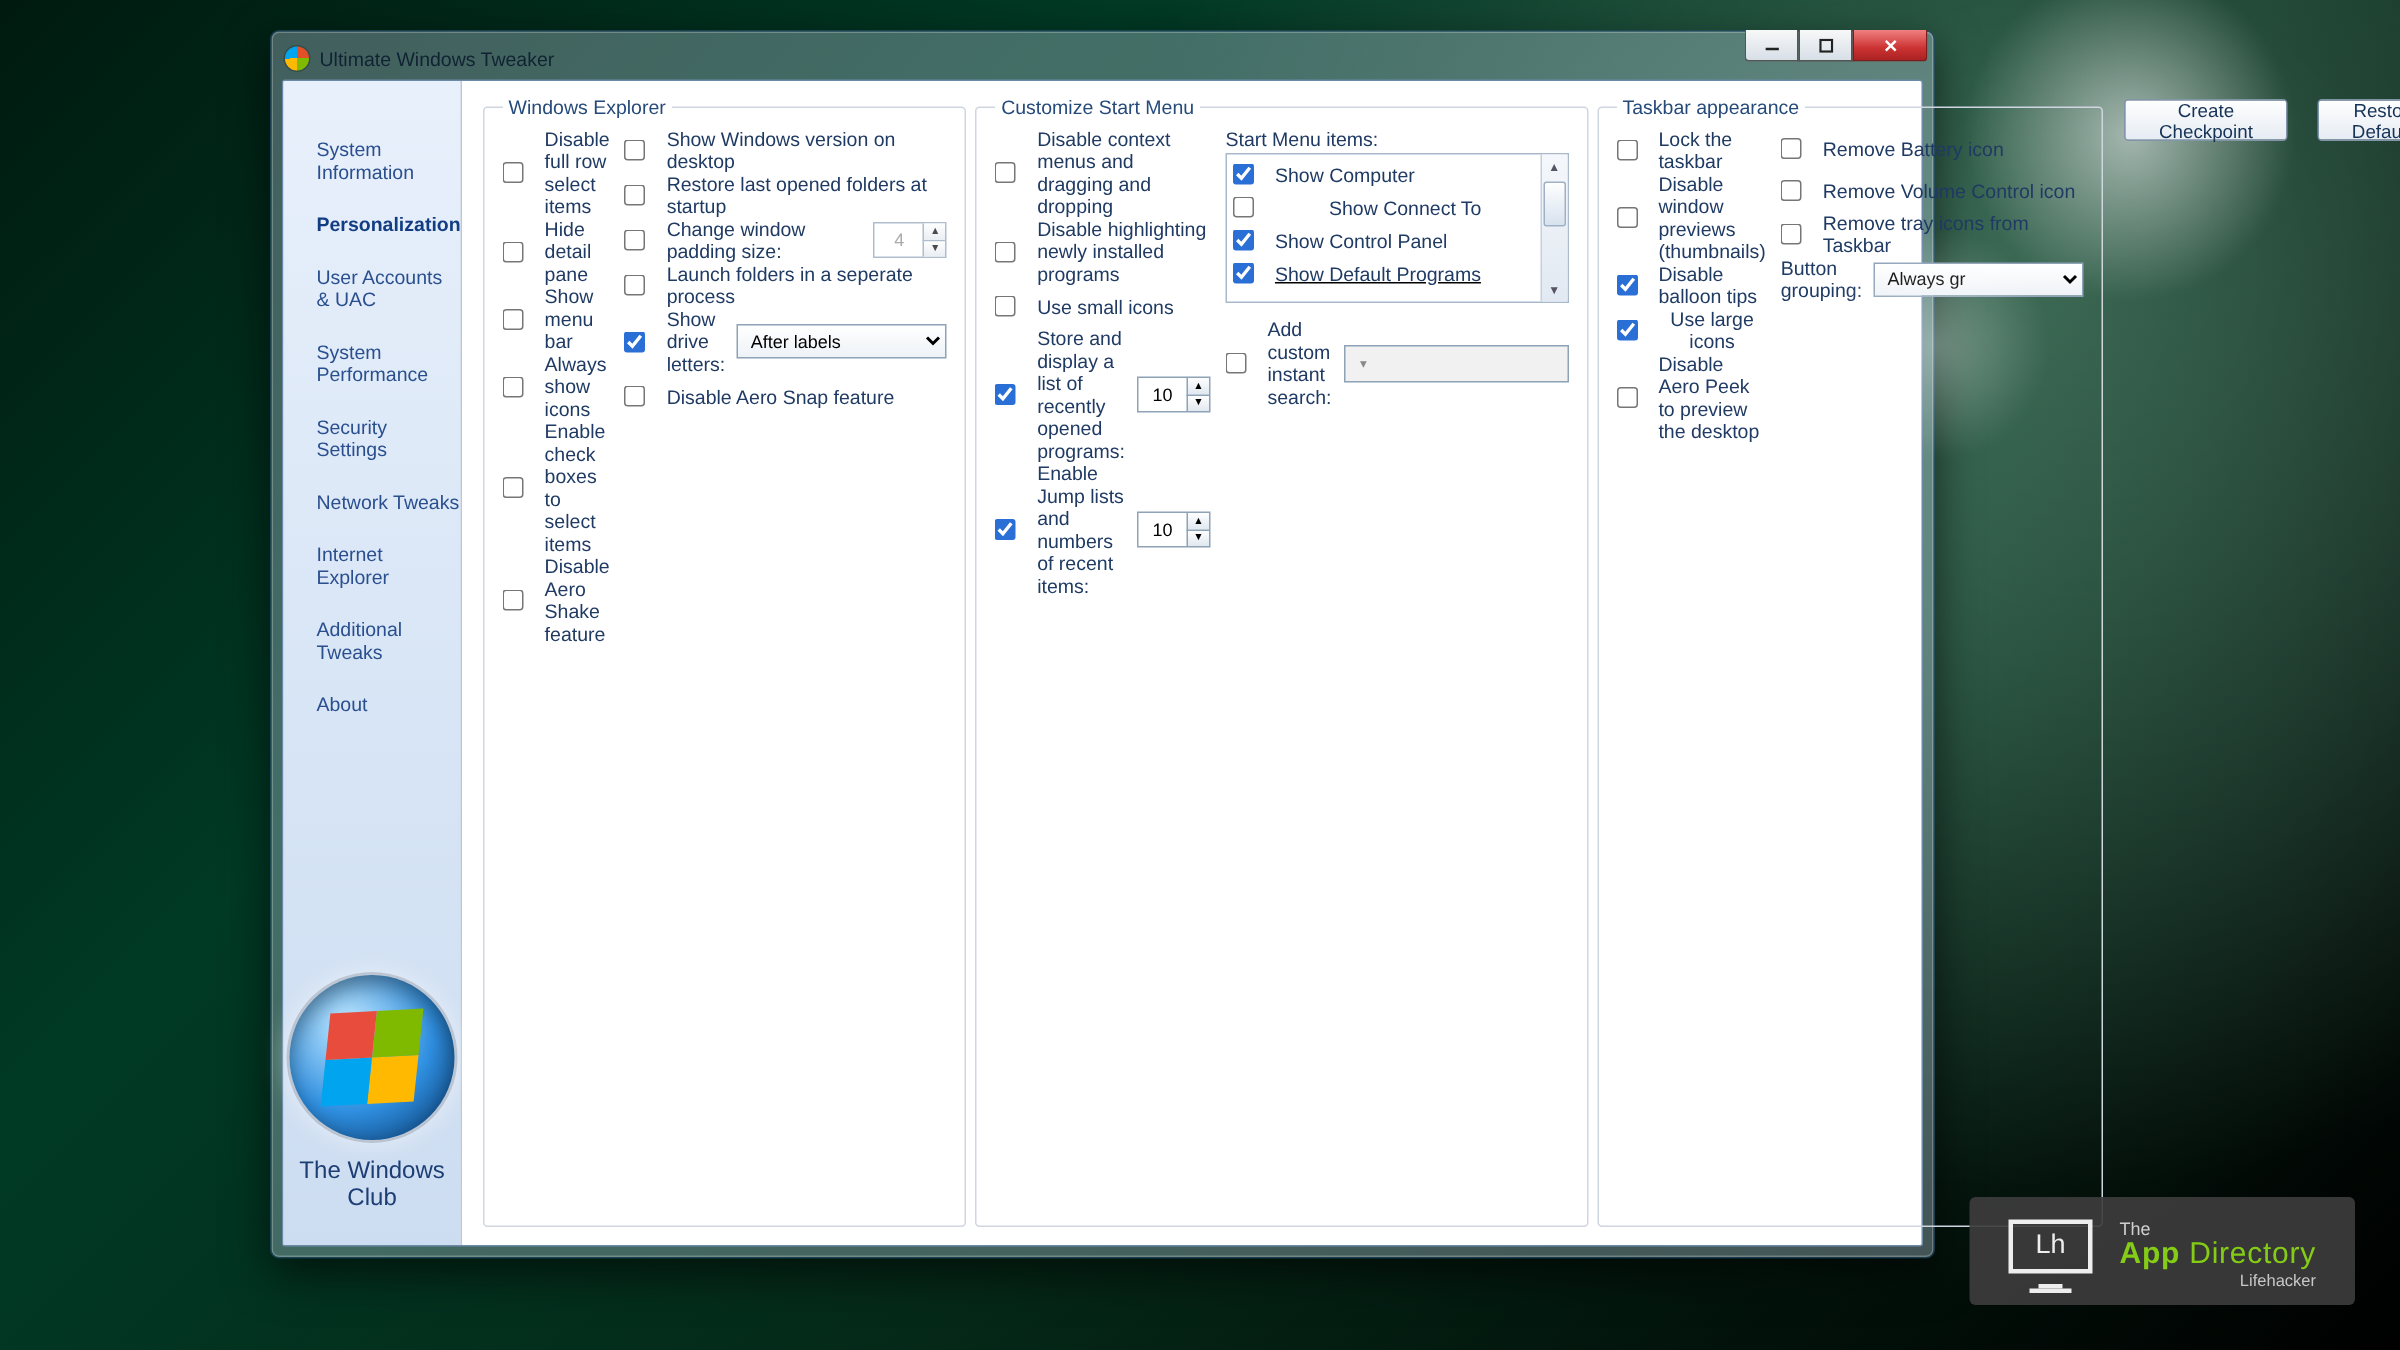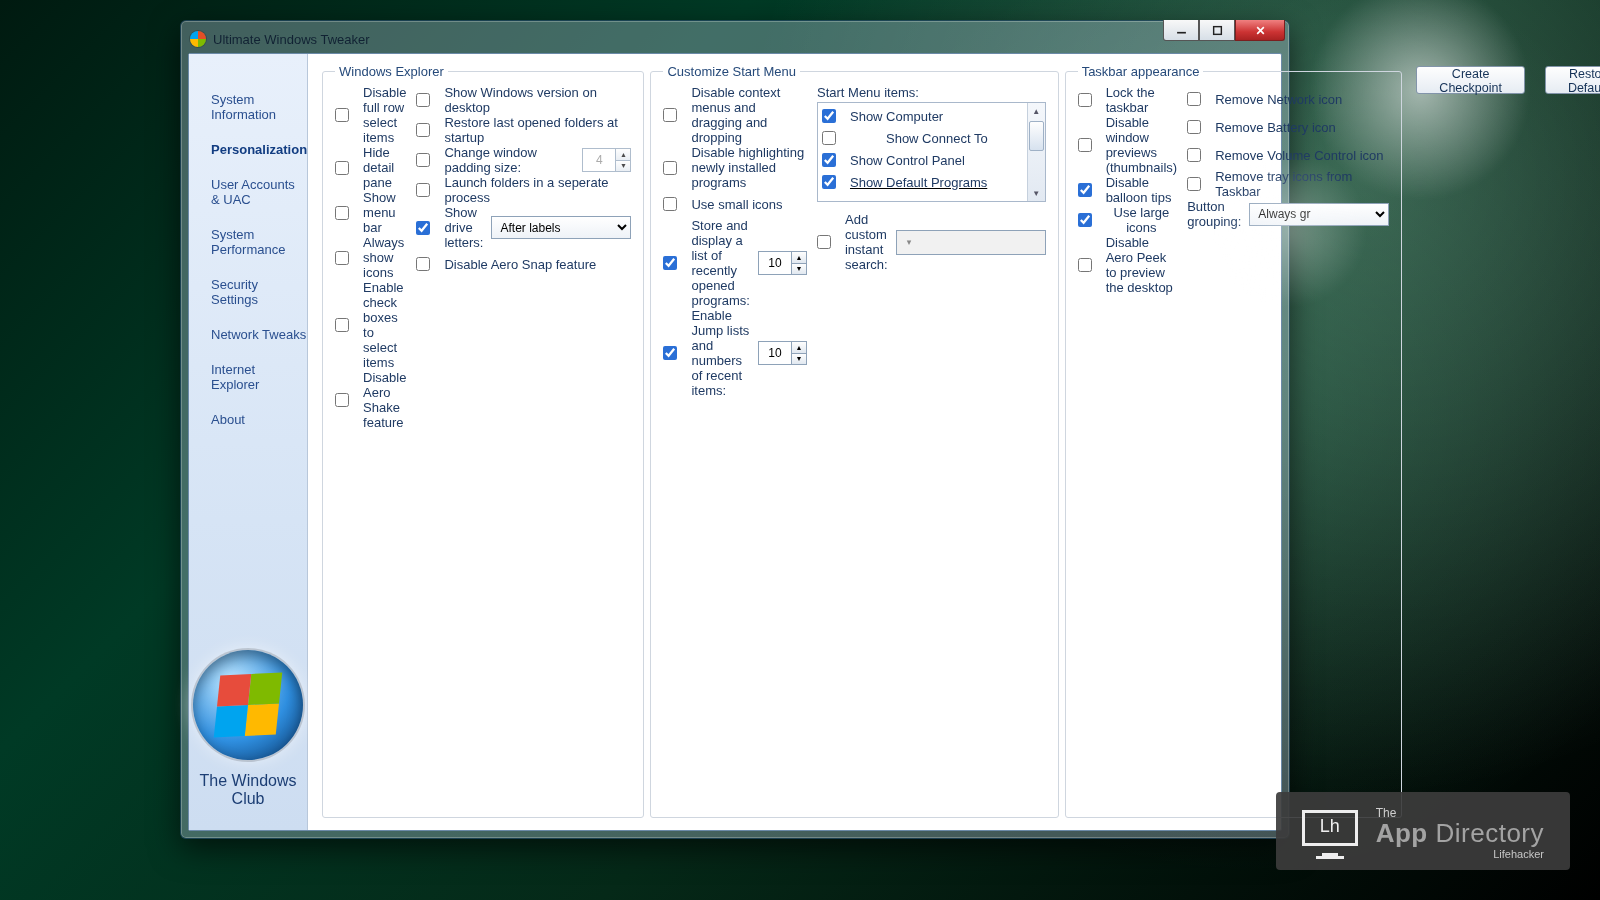--- a/index.html
+++ b/index.html
@@ -94,21 +94,21 @@
   
   .badge{position:absolute;right:30px;bottom:30px;background:rgba(60,60,60,.92);color:#eee;
     padding:14px 26px 10px 26px;border-radius:4px;display:flex;align-items:center;gap:18px;
     font-family:"Segoe UI Light","Segoe UI",sans-serif}
   .badge .mon{width:56px;height:46px;position:relative}
   .badge .mon .scr{position:absolute;inset:0 0 10px 0;border:3px solid #eee}
   .badge .mon .stand{position:absolute;bottom:0;left:50%;width:16px;height:3px;background:#eee;transform:translateX(-50%)}
   .badge .mon .base{position:absolute;bottom:-3px;left:50%;width:28px;height:3px;background:#eee;transform:translateX(-50%)}
   .badge .mon .lh{position:absolute;top:6px;left:50%;transform:translateX(-50%);font-size:18px;color:#eee;font-weight:300}
   .badge .txt .l1{font-size:12px;font-weight:300;color:#cfcfcf}
-  .badge .txt .l2{font-size:26px;letter-spacing:.5px;color:#a3a3a3;line-height:1}
+  .badge .txt .l2{font-size:20px;letter-spacing:.5px;color:#84cc16;line-height:1}
   .badge .txt .l2 b{font-weight:600}
   .badge .txt .l3{font-size:11px;color:#c7c7c7;text-align:right;margin-top:2px}
 </style>
 </head>
 <body>
 
 <div class="window">
   <div class="titlebar">
     <span class="icon"></span>
     <span class="title">Ultimate Windows Tweaker</span>
@@ -136,20 +136,21 @@
 
     <div class="sidebar">
       <div id="nav">
           <div class="navitem">System Information</div>
           <div class="navitem active">Personalization</div>
           <div class="navitem">User Accounts &amp; UAC</div>
           <div class="navitem">System Performance</div>
           <div class="navitem">Security Settings</div>
           <div class="navitem">Network Tweaks</div>
           <div class="navitem">Internet Explorer</div>
+          <div class="navitem">Additional Tweaks</div>
           <div class="navitem">About</div>
         </div>
       <div class="brand">
         <div class="globe">
             <div class="flag"></div>
           </div>
         <div class="txt">The Windows Club</div>
       </div>
     </div>
 
@@ -318,24 +319,20 @@
                 <label style="flex: 1 1 0%; text-align: center;">Use large icons</label>
               </div>
               <div class="row">
                 <input type="checkbox" style="">
                 <label style="flex: 1 1 0%;">Disable Aero Peek to preview the desktop</label>
               </div>
             </div>
           <div class="col right" id="tb-right">
               <div class="row">
                 <input type="checkbox" style="">
-                <label style="flex: 1 1 0%;">Remove Network icon</label>
-              </div>
-              <div class="row">
-                <input type="checkbox" style="">
                 <label style="flex: 1 1 0%;">Remove Battery icon</label>
               </div>
               <div class="row">
                 <input type="checkbox" style="">
                 <label style="flex: 1 1 0%;">Remove Volume Control icon</label>
               </div>
               <div class="row">
                 <input type="checkbox" style="">
                 <label style="flex: 1 1 0%;">Remove tray icons from Taskbar</label>
               </div>

